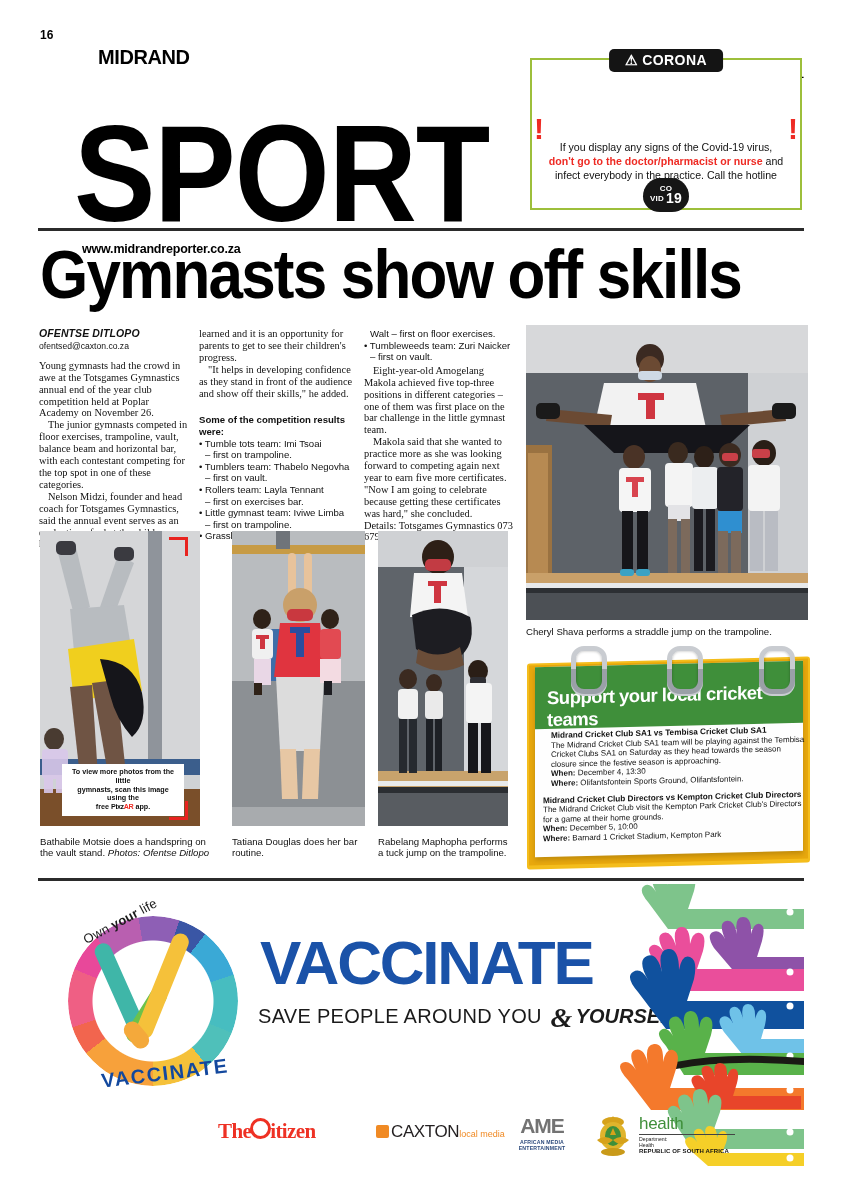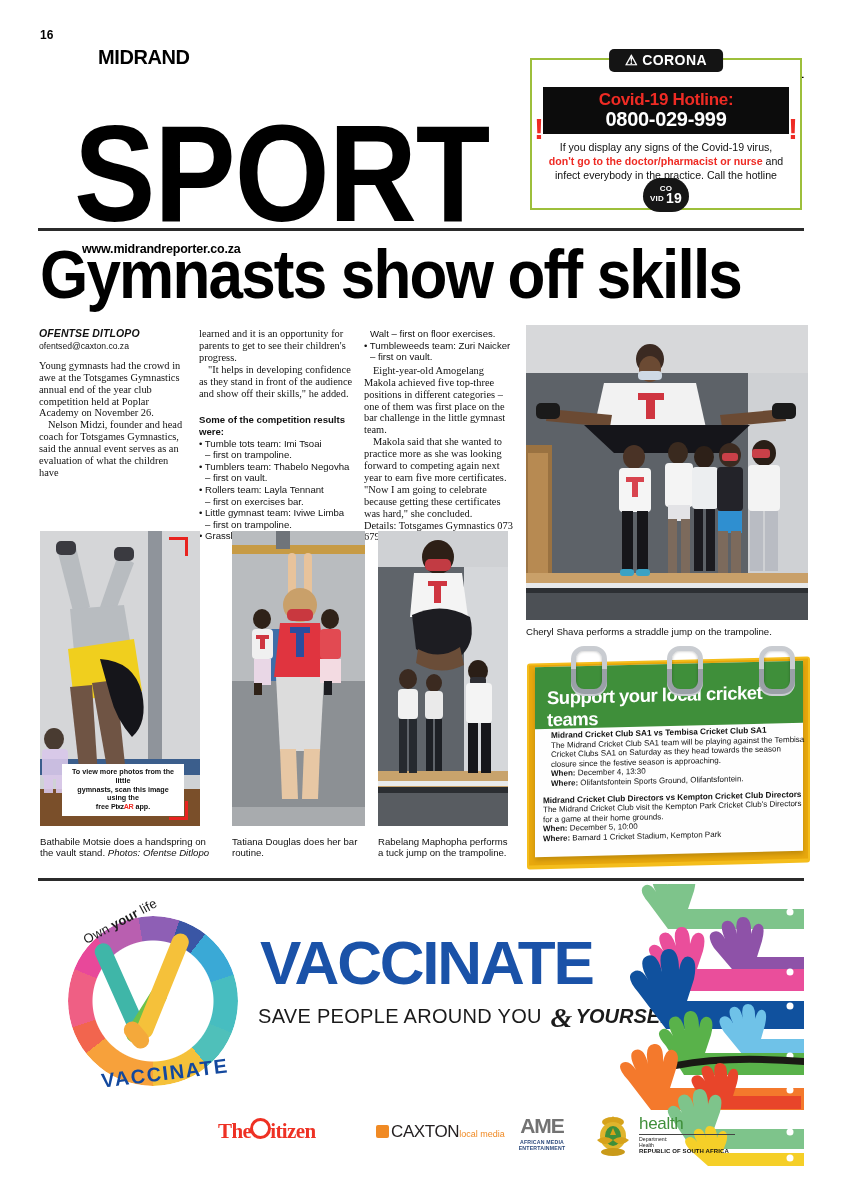--- a/index.html
+++ b/index.html
@@ -162,41 +162,38 @@
     <div id="mh-url">www.midrandreporter.co.za</div>
   </div>
 
   <div id="corona">
     <div id="corona-tab">
       <span>⚠</span>
       <span>CORONA</span>
     </div>
     <div id="bang-l" class="bang">!</div>
     <div id="bang-r" class="bang">!</div>
-    <div id="corona-band">
-      <div id="corona-hotline">Covid-19 Hotline:</div>
-      <div id="corona-number">0800-029-999</div>
-    </div>
     <div id="corona-body">
       <span>If you display any signs of the Covid-19 virus, </span><span class="cor-red">don't go to the doctor/pharmacist or nurse</span><span> and infect everybody in the practice. Call the hotline</span>
     </div>
     <div id="covid-badge">
       <span>CO</span><br>
       <span>VID</span><span class="cv19">19</span>
     </div>
   </div>
 
   <div id="rule-top"></div>
 
   <div id="headline">Gymnasts show off skills</div>
 
   <div class="col" id="col1">
     <div class="byline">OFENTSE DITLOPO</div>
     <div class="byemail">ofentsed@caxton.co.za</div>
     <p>Young gymnasts had the crowd in awe at the Totsgames Gymnastics annual end of the year club competition held at Poplar Academy on November 26.</p>
+    <p class="ind">The junior gymnasts competed in floor exercises, trampoline, vault, balance beam and horizontal bar, with each contestant competing for the top spot in one of these categories.</p>
     <p class="ind">Nelson Midzi, founder and head coach for Totsgames Gymnastics, said the annual event serves as an evaluation of what the children have</p>
   </div>
 
   <div class="col" id="col2">
     <p>learned and it is an opportunity for parents to get to see their children's progress.</p>
     <p class="ind">"It helps in developing confidence as they stand in front of the audience and show off their skills," he added.</p>
     <div class="sans" style="margin-top:15px;"><b>Some of the competition results were:</b></div>
     <ul class="bullets">
       <li>
           <span class="b1">• Tumble tots team: Imi Tsoai</span>

